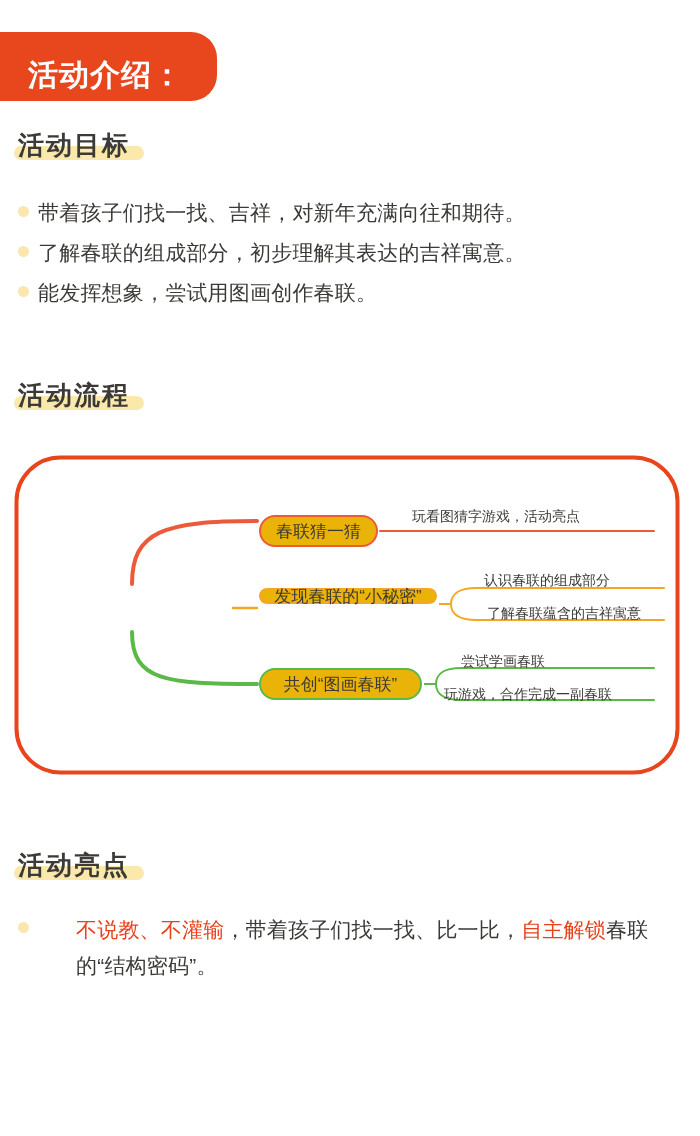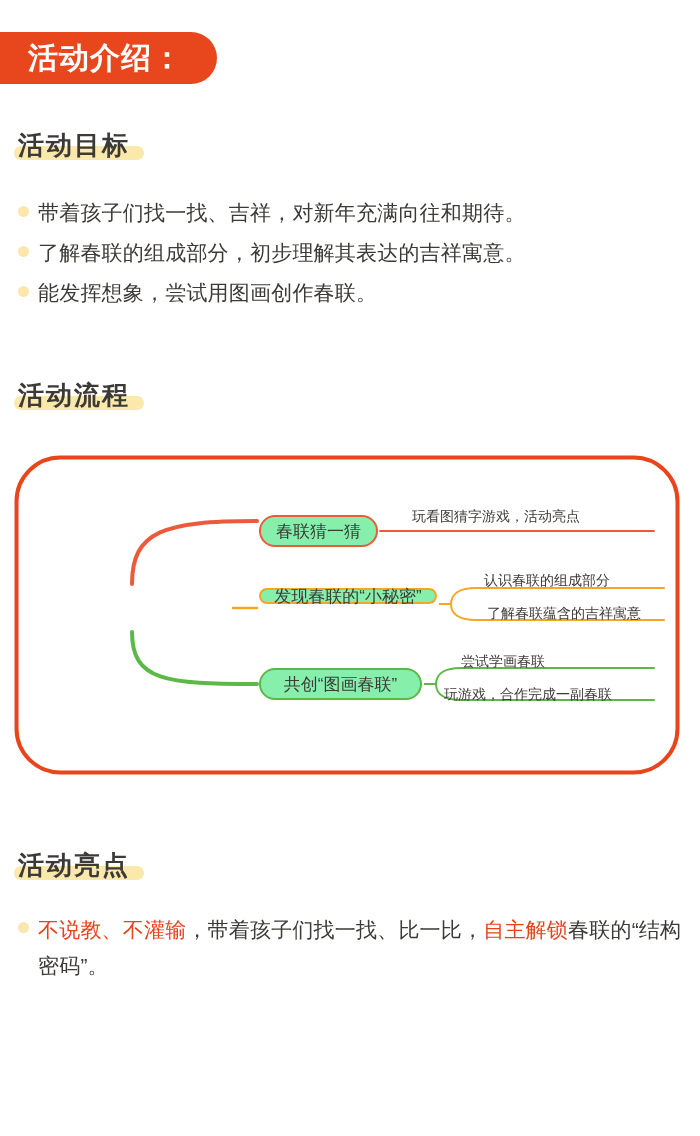--- a/index.html
+++ b/index.html
@@ -14,21 +14,21 @@
     font-family: "Liberation Sans", "DejaVu Sans", sans-serif;
     overflow: hidden;
   }
 
   
   .banner {
     position: absolute;
     left: 0;
     top: 32px;
     height: 52px;
-    padding: 0 34px 0 28px;
+    padding: 17px 34px 0 28px;
     background: #e8471d;
     border-radius: 0 26px 26px 0;
     display: flex;
     align-items: center;
   }
   .banner-text {
     color: #ffffff;
     font-size: 30px;
     font-weight: bold;
     letter-spacing: 1px;
@@ -87,21 +87,21 @@
     margin-top: 10px;
     margin-right: 9px;
   }
   .bullet-text {
     flex: 1 1 auto;
     font-size: 21px;
     color: #3c3a36;
     line-height: 1.62;
     letter-spacing: 0.2px;
   }
-  #light-list .bullet-item { margin-bottom: 4px; }
+  #light-list .bullet-item { margin-bottom: 4px; gap: 38px; }
   #light-list .bullet-text { line-height: 1.70; }
   .rd { color: #e8421c; }
 
   
   .mindmap {
     position: absolute;
     left: 14px;
     top: 455px;
     width: 666px;
     height: 320px;
@@ -109,21 +109,21 @@
   .mindmap svg {
     position: absolute;
     left: 0;
     top: 0;
   }
   .node {
     position: absolute;
     display: flex;
     align-items: center;
     justify-content: center;
-    background: #86efac;
+    background: #eab308;
     box-sizing: border-box;
     white-space: nowrap;
   }
   .node-label {
     font-size: 17px;
     color: #3c3a36;
     line-height: 1;
   }
   .root-node {
     left: 16px;

